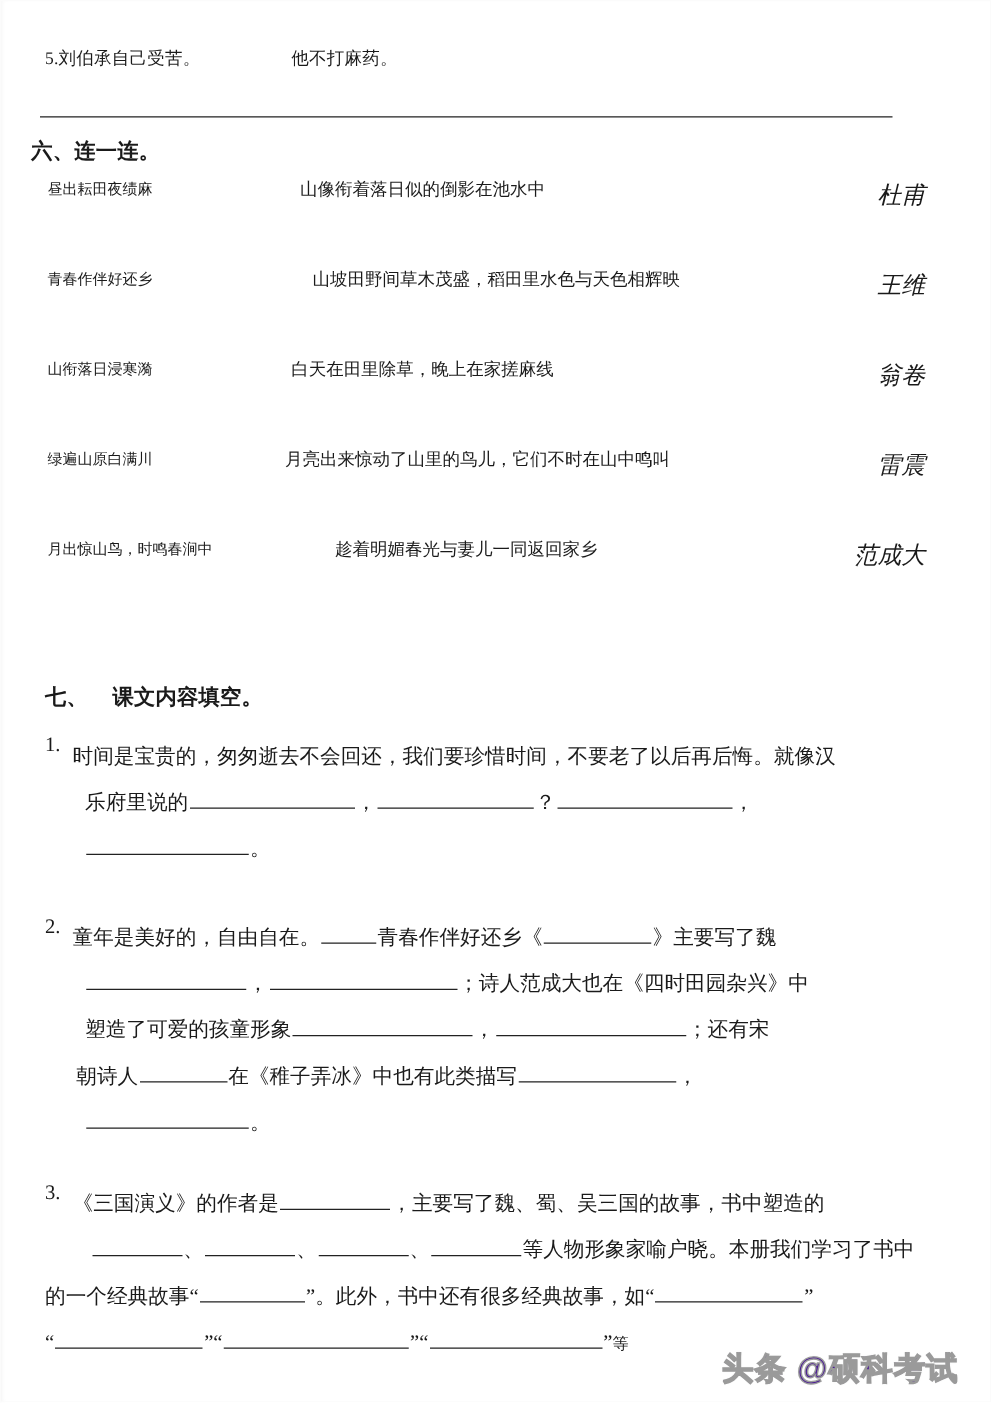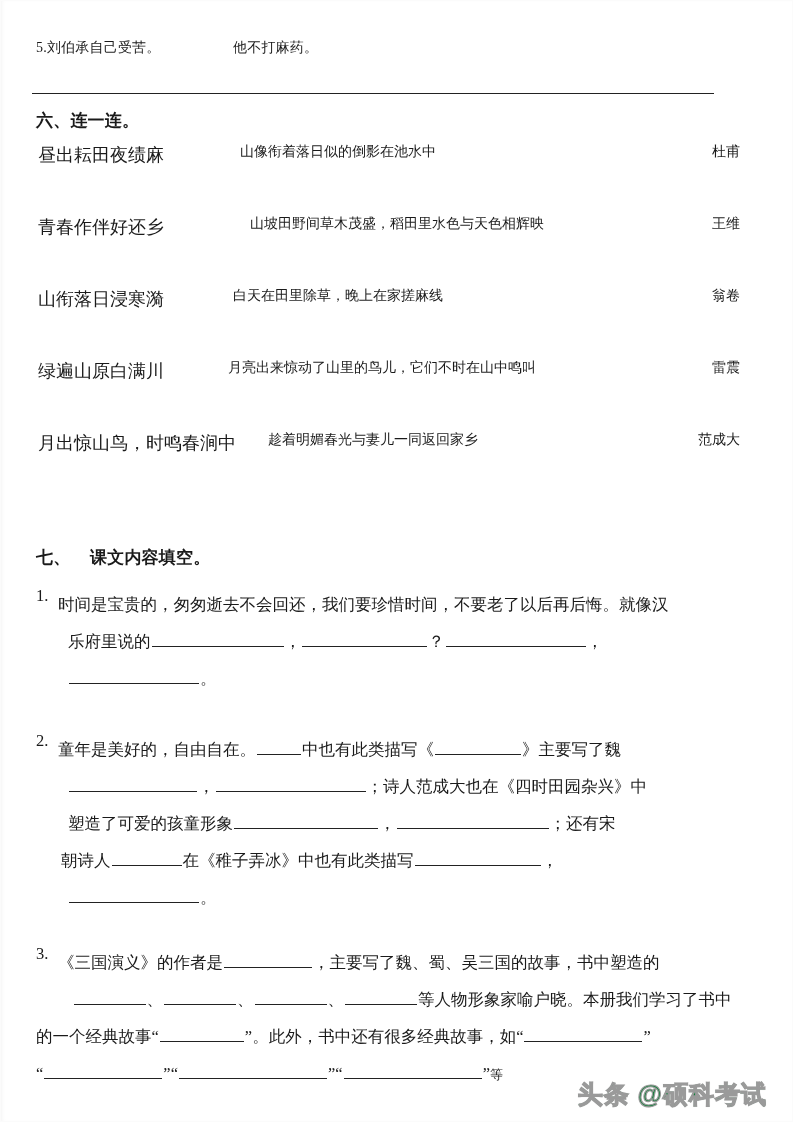--- a/index.html
+++ b/index.html
@@ -55,35 +55,36 @@
     width: 793px;
   }
   .match-row {
     position: relative;
     height: 72px;
   }
   .match-left {
     position: absolute;
     left: 38px;
     top: 0;
-    font-size: 18px;
+    font-size: 12px;
     white-space: nowrap;
   }
   .match-mid {
     position: absolute;
     top: 0;
     font-size: 14px;
     white-space: nowrap;
   }
   .match-right {
     position: absolute;
     top: 0;
     right: 53px;
-    font-size: 14px;
-    white-space: nowrap;
+    font-size: 19px;
+    white-space: nowrap;
+    font-style: italic;
   }
 
   
   .blank {
     display: inline-block;
     border-bottom: 1.2px solid #222;
     vertical-align: baseline;
     height: 17px;
     margin: 0 1px;
   }
@@ -112,39 +113,39 @@
     font-family: "Liberation Sans", sans-serif;
     color: #333;
   }
   .watermark {
     position: absolute;
     top: 1078px;
     right: 26px;
     font-size: 25px;
     font-weight: bold;
     font-family: "Liberation Sans", sans-serif;
-    color: #15803d;
+    color: #4c1d95;
     letter-spacing: 1px;
     -webkit-text-stroke: 1.1px #9a9a9a;
     text-shadow: 0 0 1px rgba(150,150,150,0.8);
     white-space: nowrap;
   }
 </style>
 </head>
 <body>
 
 <div class="page">
   <div class="edge-shade"></div>
 
   <div class="line" style="left:36px; top:41px;">5.刘伯承自己受苦。</div>
   <div class="line" style="left:233px; top:41px;">他不打麻药。</div>
 
   <div class="divider"></div>
 
-  <div class="line bold" style="left:36px; top:112px; font-size:17px;text-align:center;">六、连一连。</div>
+  <div class="line bold" style="left:25px; top:112px; font-size:17px;text-align:center;">六、连一连。</div>
 
   <div class="match-table">
 
     <div class="match-row">
       <span class="match-left">昼出耘田夜绩麻</span>
       <span class="match-mid" style="left:240px;">山像衔着落日似的倒影在池水中</span>
       <span class="match-right">杜甫</span>
     </div>
 
     <div class="match-row">
@@ -183,21 +184,21 @@
       <span>乐府里说的</span><span class="blank" style="width:132px;"></span><span>，</span><span class="blank" style="width:125px;"></span><span>？</span><span class="blank" style="width:140px;"></span><span>，</span>
     </div>
     <div class="indent-line" style="margin-left:10px;">
       <span class="blank" style="width:130px;"></span><span>。</span>
     </div>
   </div>
 
   <div class="q-num" style="top:731px;">2.</div>
   <div class="q-body" style="left:58px; top:731px; width:710px;">
     <div class="indent-line">
-      <span>童年是美好的，自由自在。</span><span class="blank" style="width:44px;"></span><span>中也有此类描写《</span><span class="blank" style="width:86px;"></span><span>》主要写了魏</span>
+      <span>童年是美好的，自由自在。</span><span class="blank" style="width:44px;"></span><span>青春作伴好还乡《</span><span class="blank" style="width:86px;"></span><span>》主要写了魏</span>
     </div>
     <div class="indent-line" style="margin-left:10px;">
       <span class="blank" style="width:128px;"></span><span>，</span><span class="blank" style="width:150px;"></span><span>；诗人范成大也在《四时田园杂兴》中</span>
     </div>
     <div class="indent-line" style="margin-left:10px;">
       <span>塑造了可爱的孩童形象</span><span class="blank" style="width:144px;"></span><span>，</span><span class="blank" style="width:152px;"></span><span>；还有宋</span>
     </div>
     <div class="indent-line" style="margin-left:3px;">
       <span>朝诗人</span><span class="blank" style="width:70px;"></span><span>在《稚子弄冰》中也有此类描写</span><span class="blank" style="width:126px;"></span><span>，</span>
     </div>

